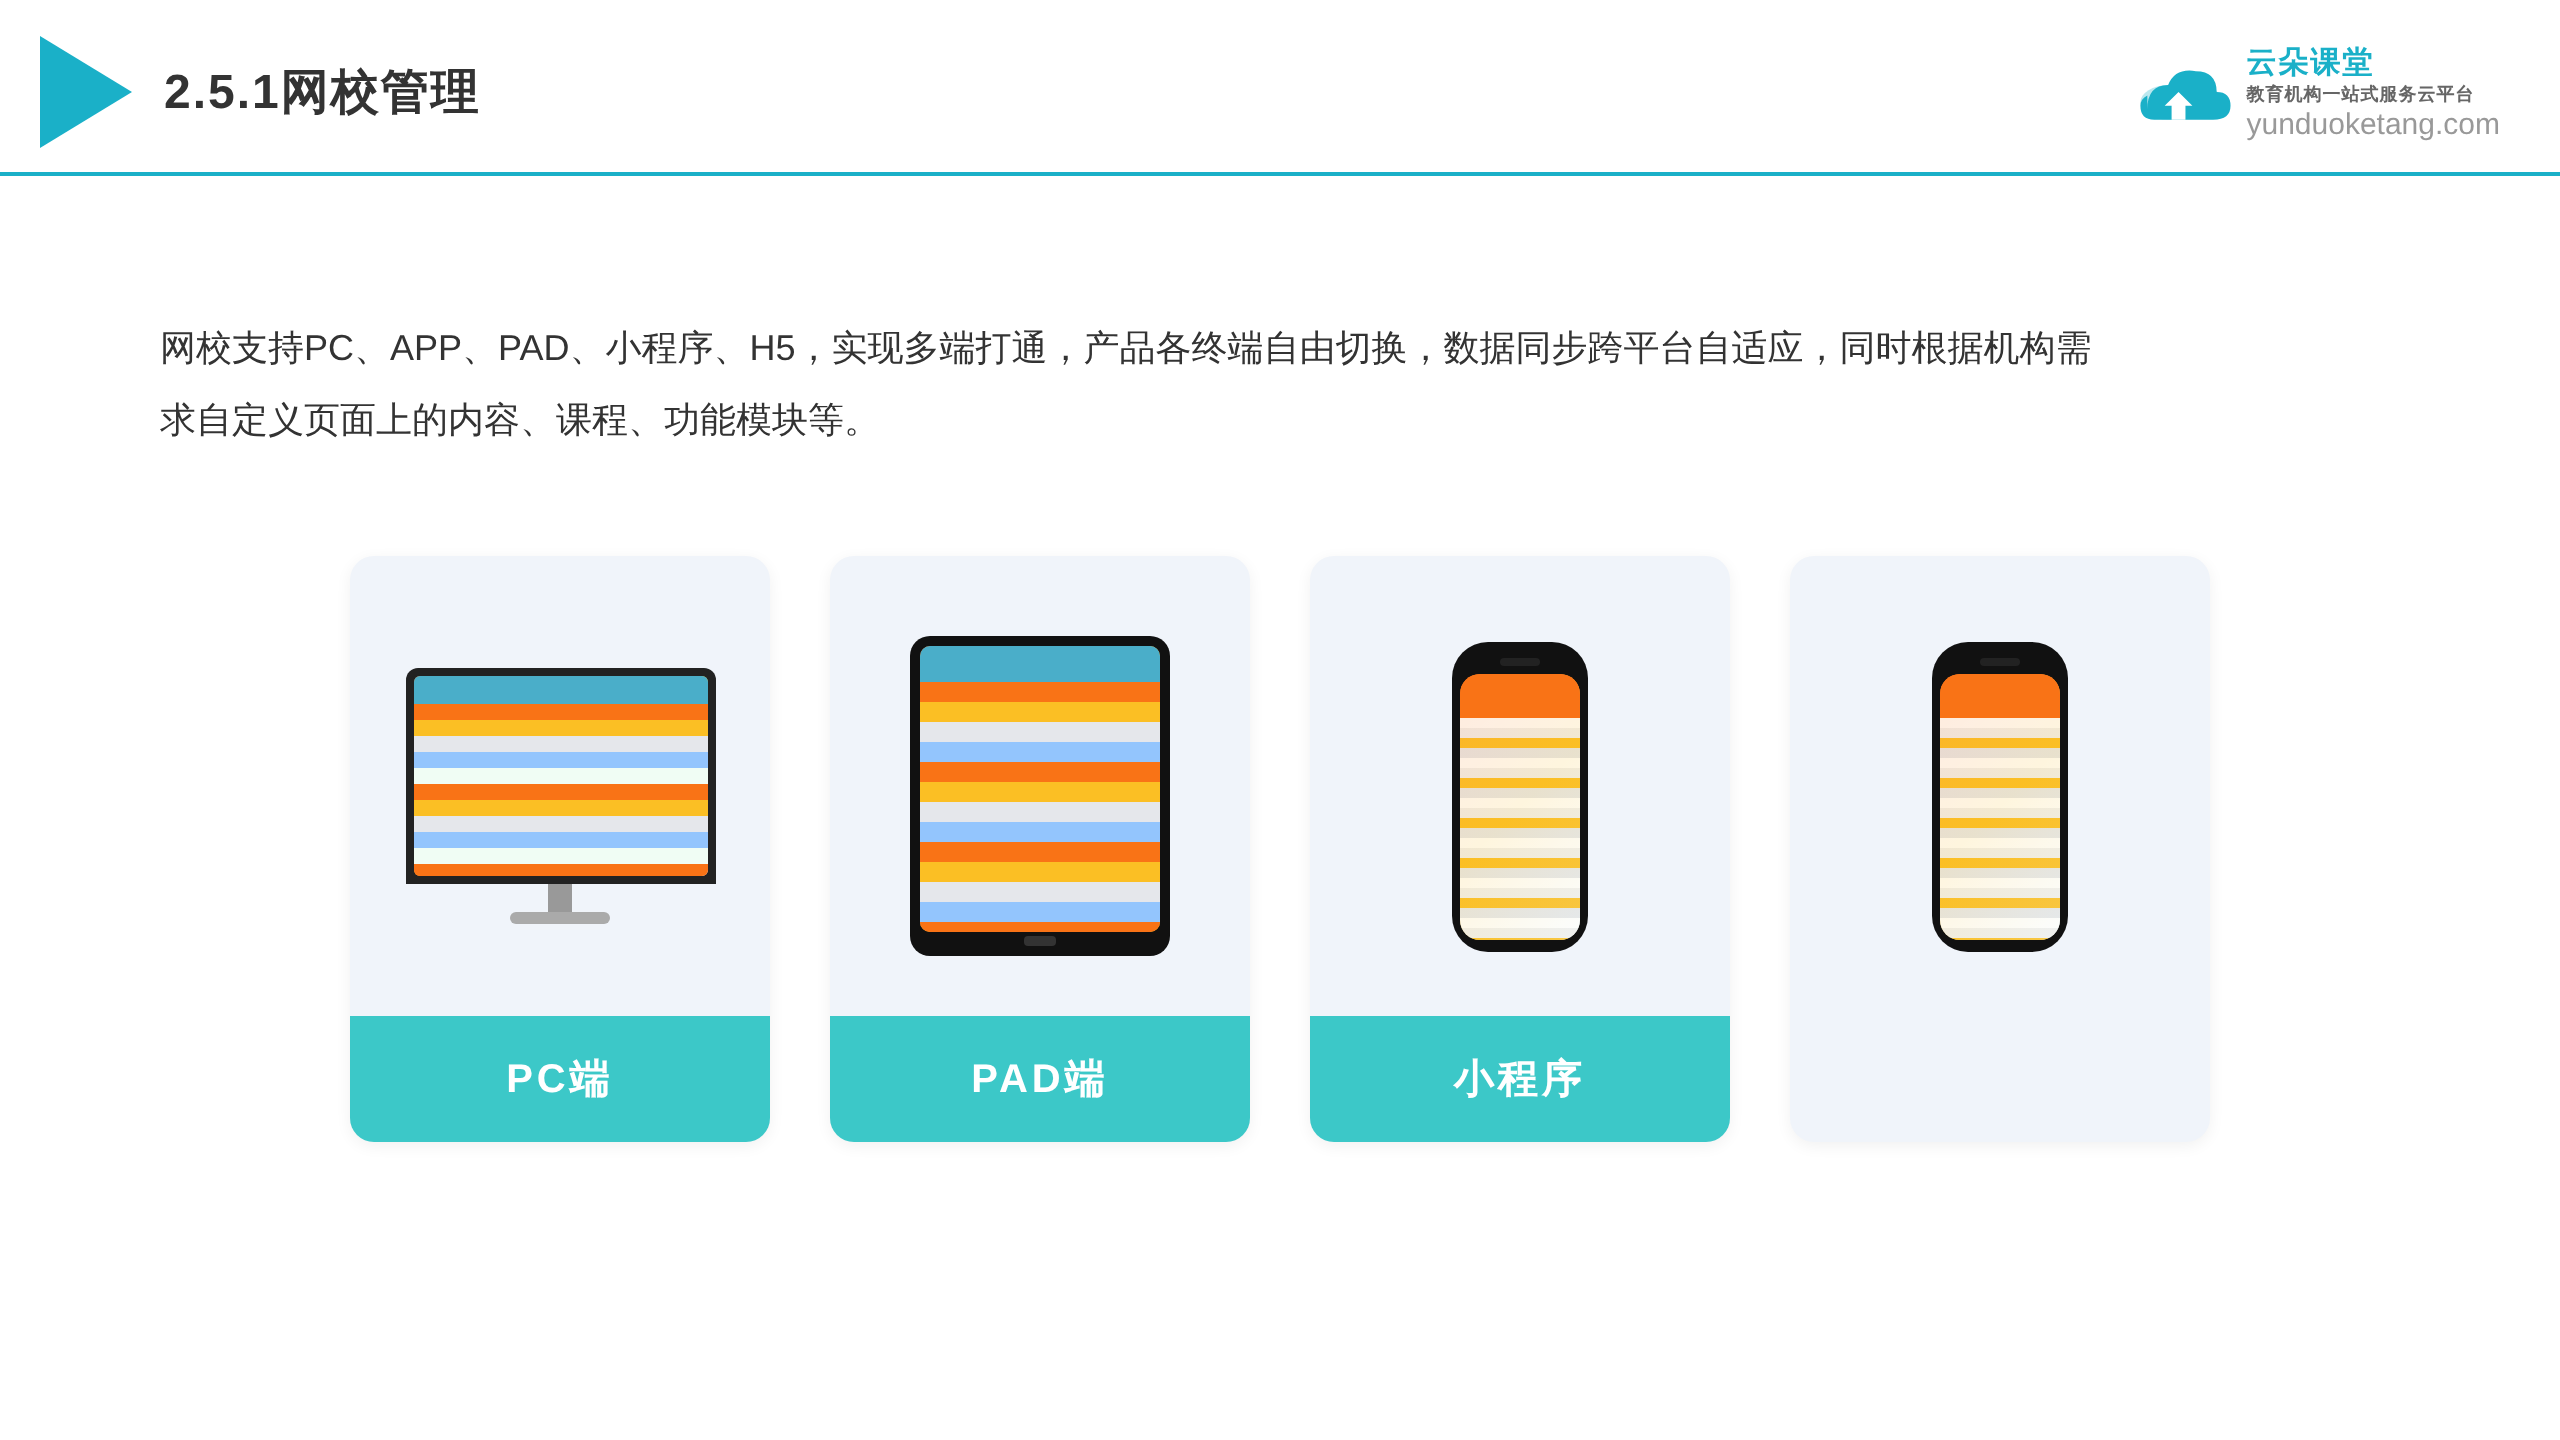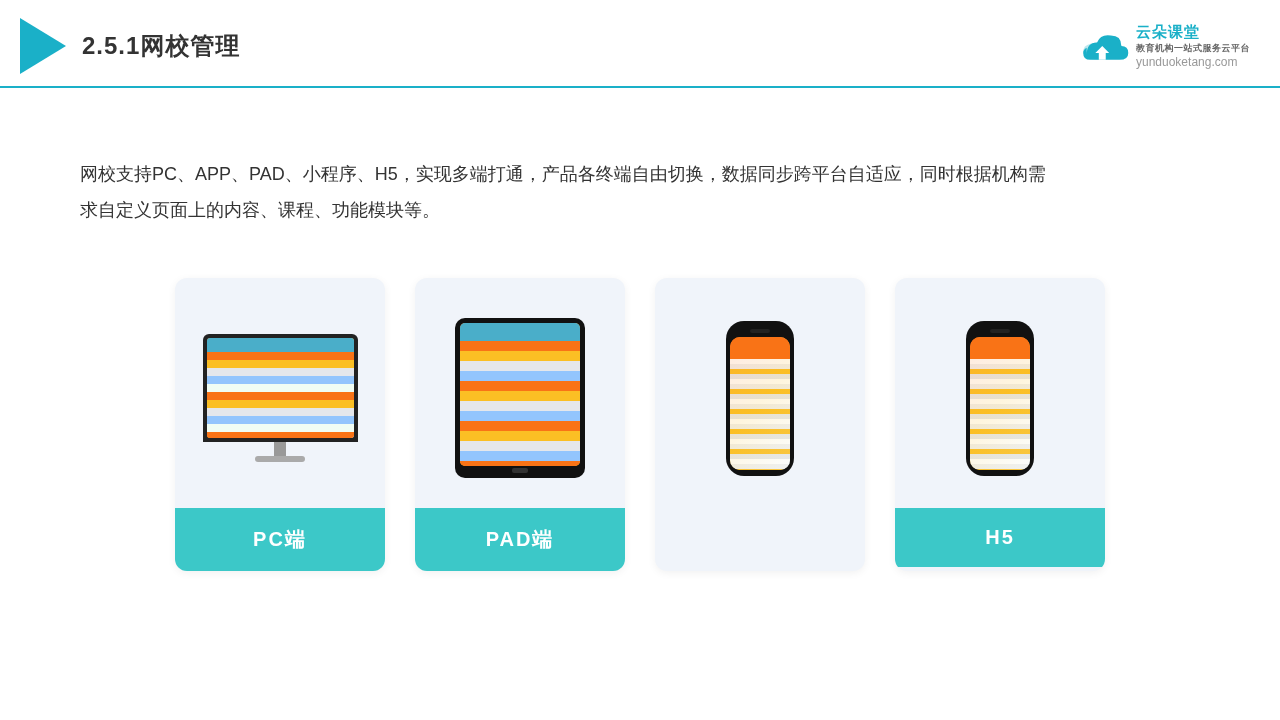--- a/index.html
+++ b/index.html
@@ -63,21 +63,21 @@
       font-weight: bold;
       letter-spacing: 1px;
     }
     .brand-slogan {
       font-size: 9px;
       color: #666;
       letter-spacing: 0.5px;
       font-weight: bold;
     }
     .brand-url {
-      font-size: 12px;
+      font-size: 15px;
       color: #999;
     }
 
     
     .description {
       padding: 36px 40px 20px 80px;
       font-size: 18px;
       color: #333;
       line-height: 2.0;
       max-width: 1100px;
@@ -401,27 +401,27 @@
 
   <div class="card">
     <div class="card-image-area">
       <div class="phone-tall-mock">
         <div class="phone-tall-body">
           <div class="phone-tall-notch"></div>
           <div class="phone-tall-screen"></div>
         </div>
       </div>
     </div>
+    <div class="card-label">小程序</div>
   </div>
 
   <div class="card">
     <div class="card-image-area">
       <div class="phone-tall-mock">
         <div class="phone-tall-body">
           <div class="phone-tall-notch"></div>
           <div class="phone-tall-screen"></div>
         </div>
       </div>
     </div>
-    <div class="card-label">H5</div>
   </div>
 
 </div>
 
 </body></html>

